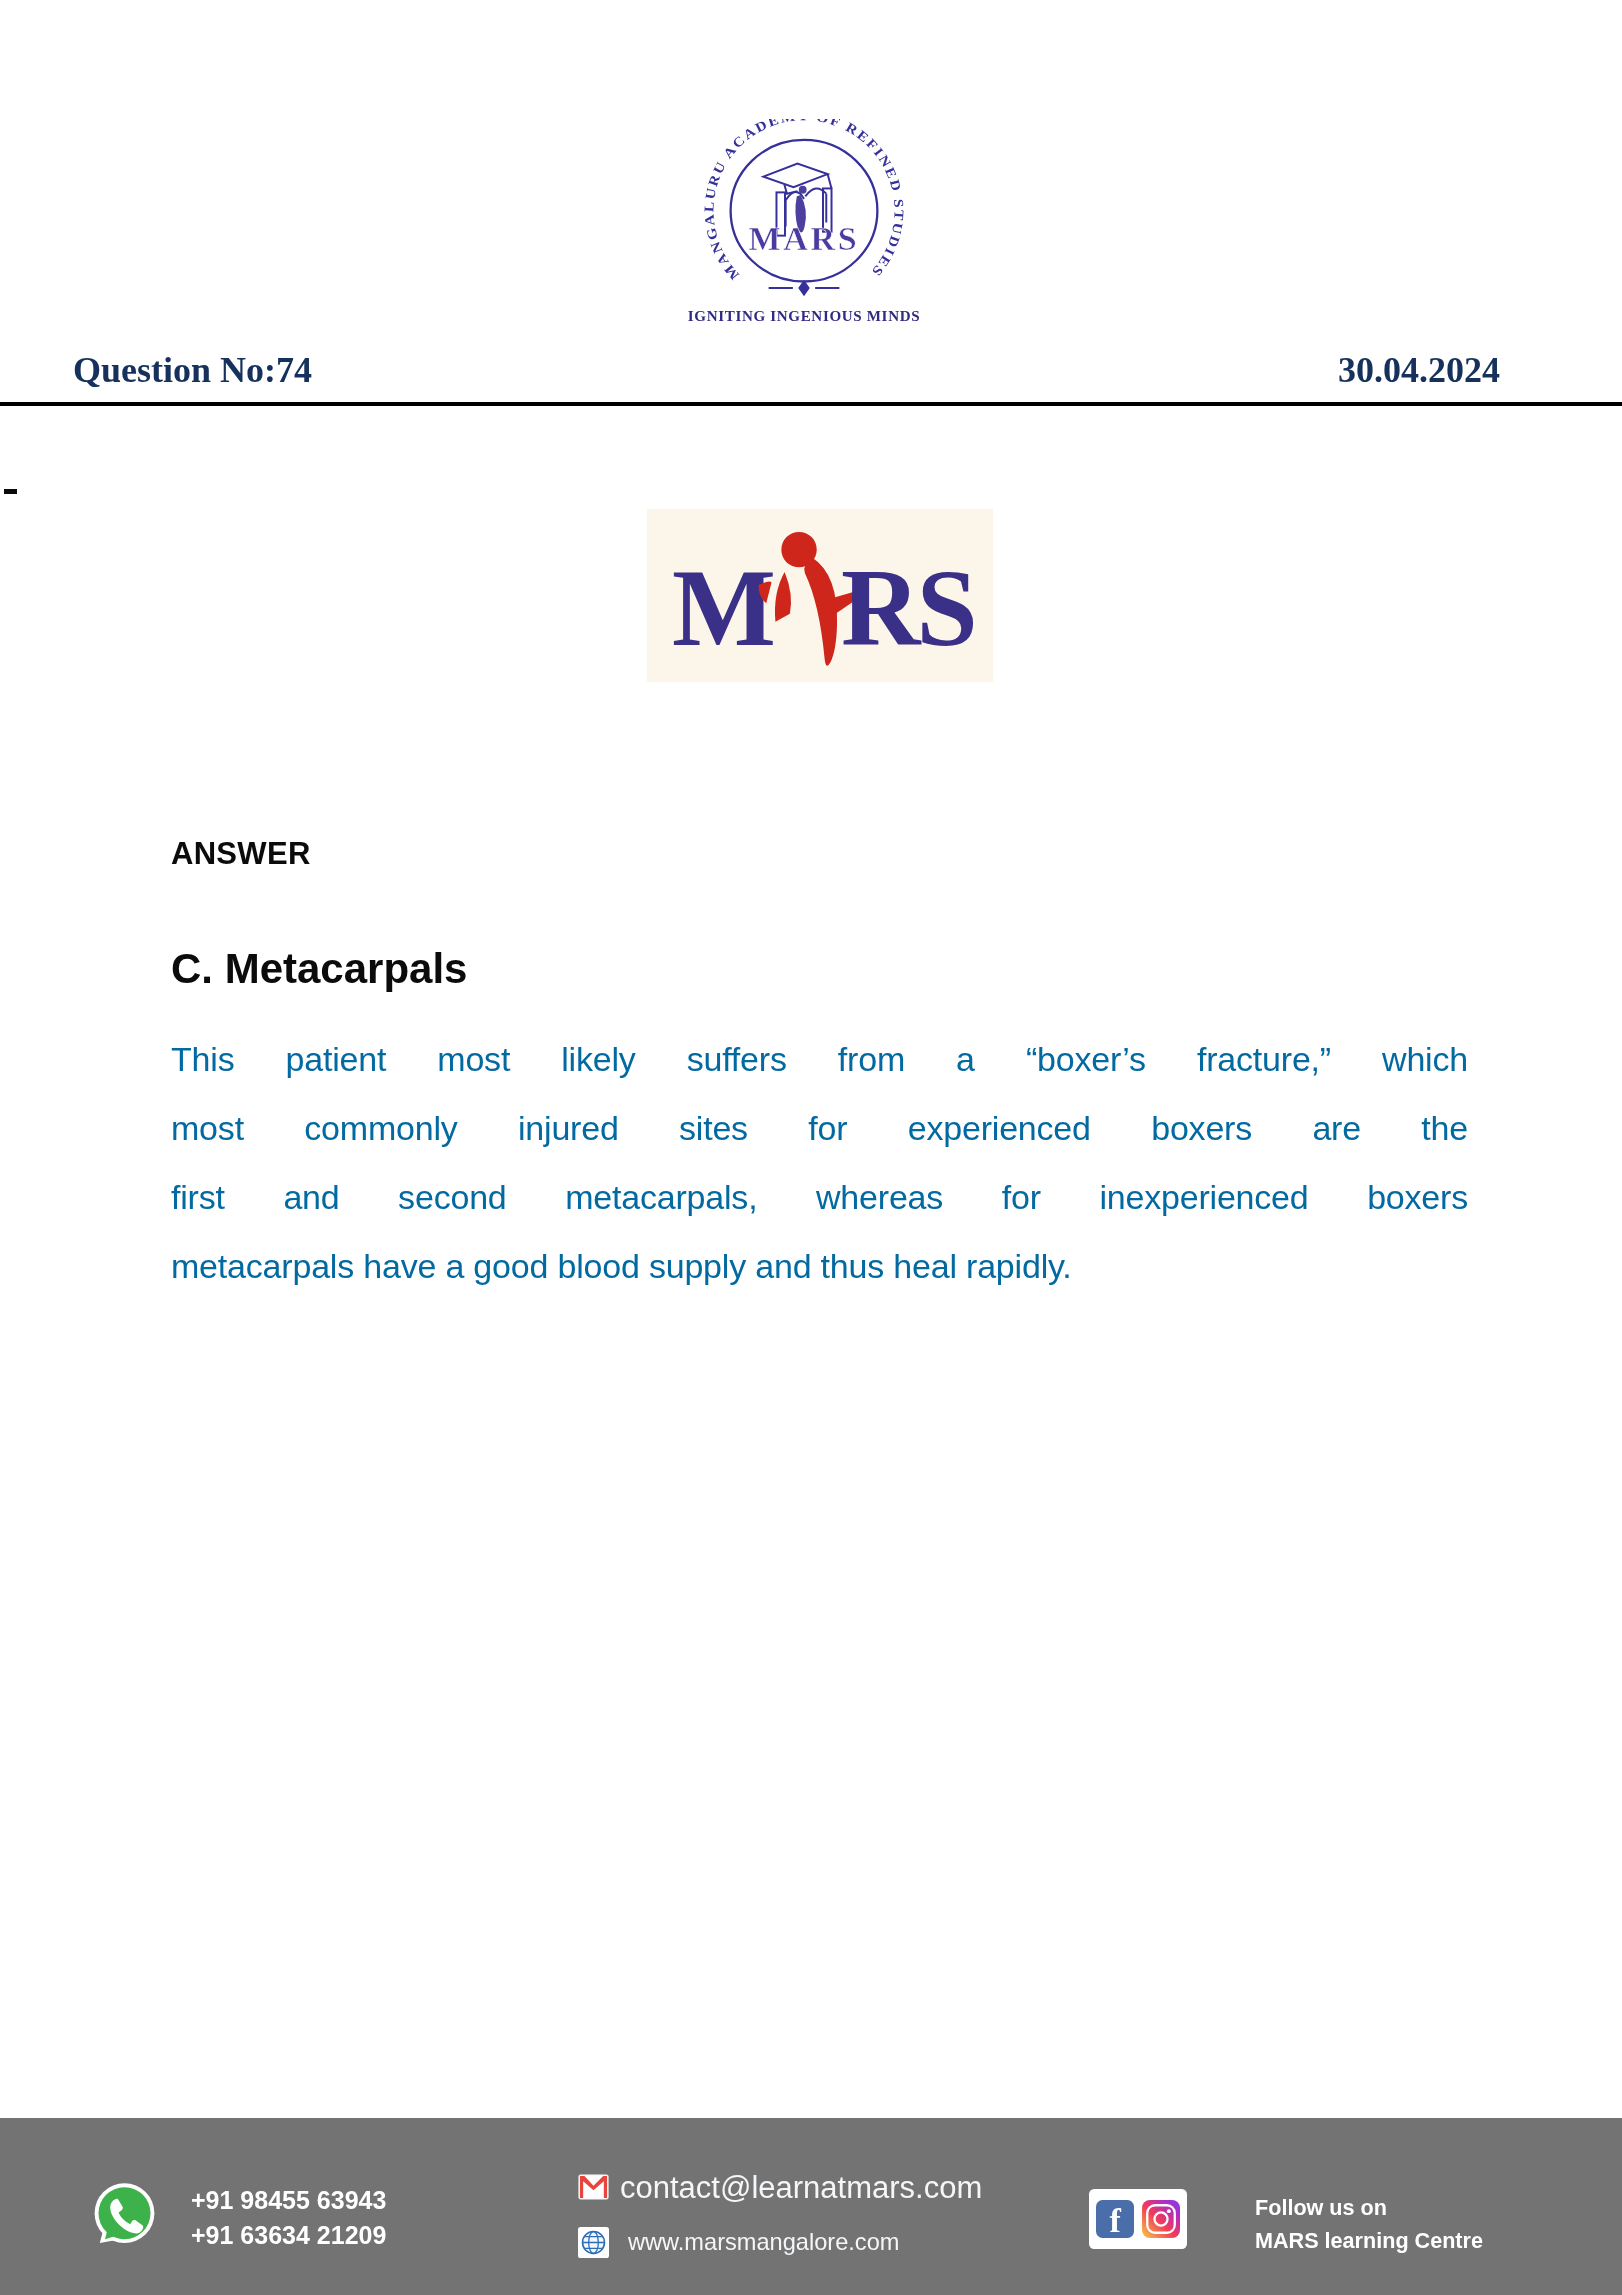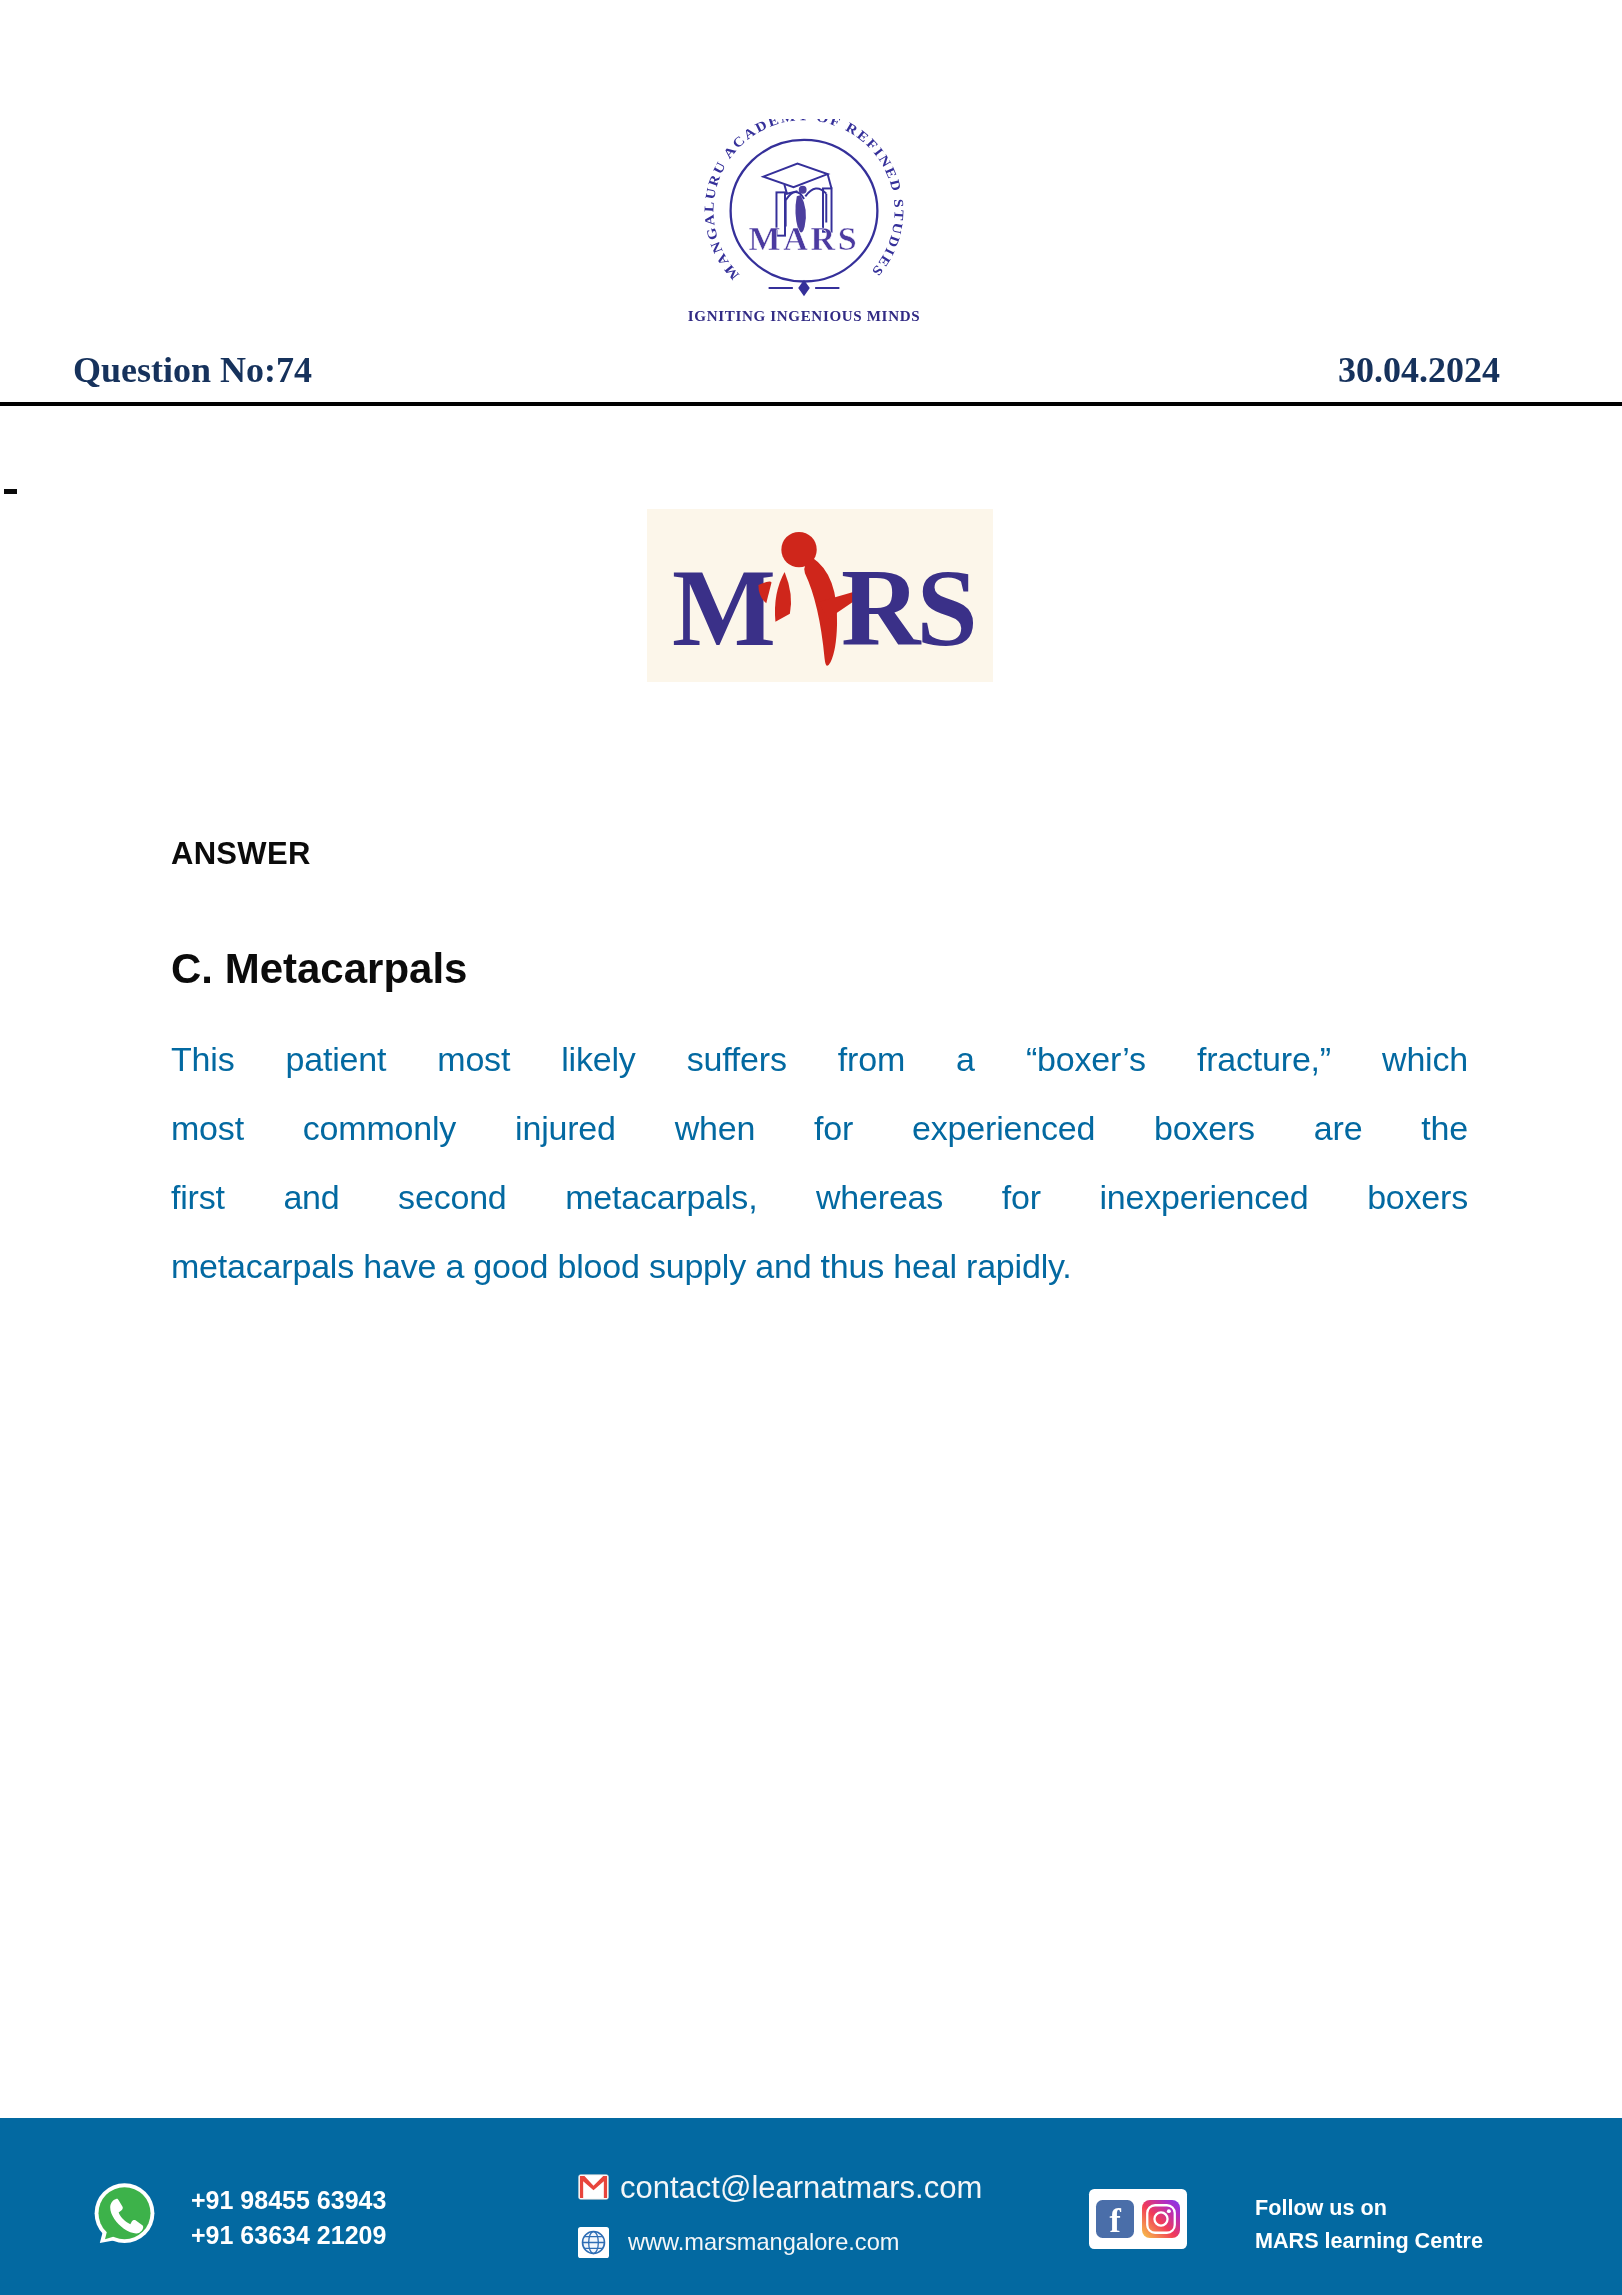--- a/index.html
+++ b/index.html
@@ -43,21 +43,21 @@
     font-size:34px; color:#0369a1; letter-spacing:-0.2px;
   }
   .body-line{
     height:69px; line-height:69px; white-space:nowrap;
     text-align:justify; text-align-last:justify;
   }
   .body-line.last{text-align-last:left;}
   
   .footer{
     position:absolute; left:0; top:2118px; width:1623px; height:177px;
-    background:#0369a1;
+    background:#737373;
   }
   .wa-icon{position:absolute; left:92px; top:64px; width:65px; height:65px;}
   .phones{
     position:absolute; left:191px; top:65px;
     font-size:25px; font-weight:bold; color:#ffffff;
   }
   .phones div{height:35px; line-height:35px; white-space:nowrap;}
   .mail-icon{position:absolute; left:578px; top:56px; width:31px; height:26px;}
   .mail-text{
     position:absolute; left:620px; top:55px; height:29px; line-height:29px;
@@ -148,21 +148,21 @@
         <path d="M262 142 l62 -18 q14 -4 3 9 l-50 34 q-10 -14 -15 -25 z"></path>
       </g>
       <text x="296" y="208" font-family="Liberation Serif, serif" font-weight="bold" font-size="168" letter-spacing="-6" fill="#3a3088">RS</text>
     </svg>
   </div>
 
   <div class="answer-label">ANSWER</div>
   <div class="answer-option">C. Metacarpals</div>
   <div class="answer-body">
     <div class="body-line">This patient most likely suffers from a “boxer’s fracture,” which</div>
-    <div class="body-line">most commonly injured when for experienced boxers are the</div>
+    <div class="body-line">most commonly injured sites for experienced boxers are the</div>
     <div class="body-line">first and second metacarpals, whereas for inexperienced boxers</div>
     <div class="body-line last">metacarpals have a good blood supply and thus heal rapidly.</div>
   </div>
 
   <div class="footer">
 
     <svg class="wa-icon" viewBox="0 0 100 100">
       <circle cx="50" cy="48" r="46" fill="#ffffff"></circle>
       <path d="M12 94 L20 64 L44 88 z" fill="#ffffff"></path>
       <circle cx="50" cy="48" r="40" fill="#3db24a"></circle>

